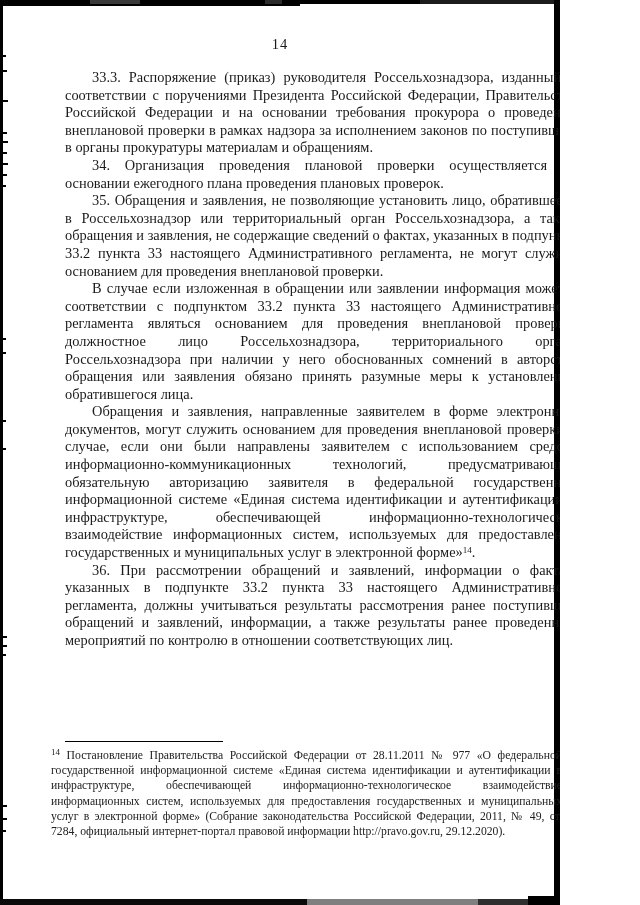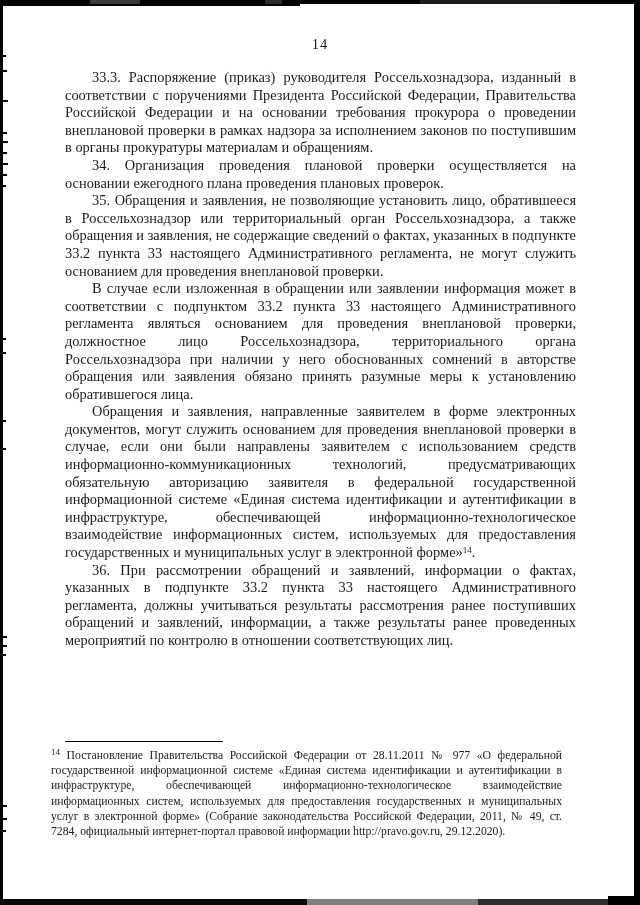--- a/index.html
+++ b/index.html
@@ -1,21 +1,21 @@
 <!DOCTYPE html>
 <html><head>
 <meta charset="utf-8">
 <style>
   * { margin: 0; padding: 0; box-sizing: border-box; }
   html, body { background: #ffffff; }
   body { font-family: "Liberation Serif", "DejaVu Serif", serif; }
 
   .page {
     position: relative;
-    width: 640px;
+    width: 560px;
     height: 905px;
     background: #ffffff;
     overflow: hidden;
     color: #1a1a1a;
   }
 
   
   .edge-top {
     position: absolute; top: 0; left: 0; width: 640px; height: 4px;
     background: linear-gradient(to right,

